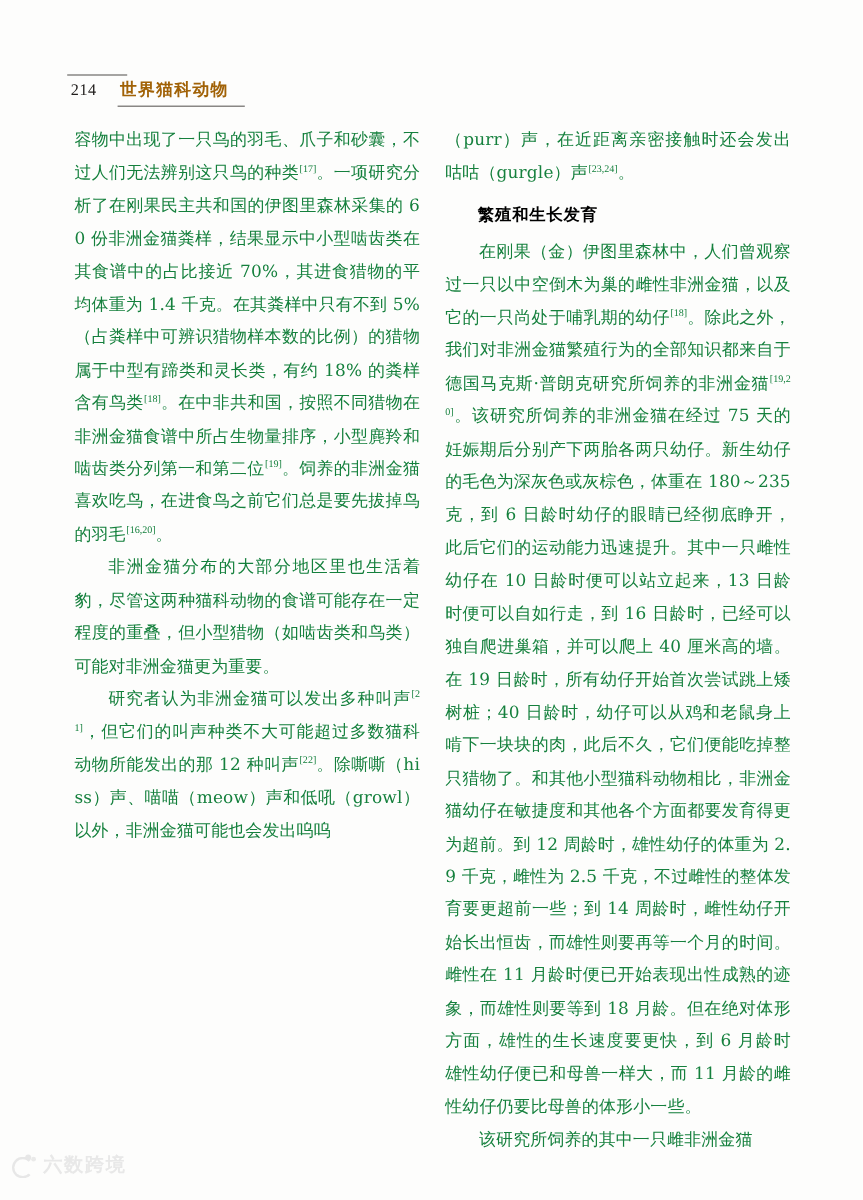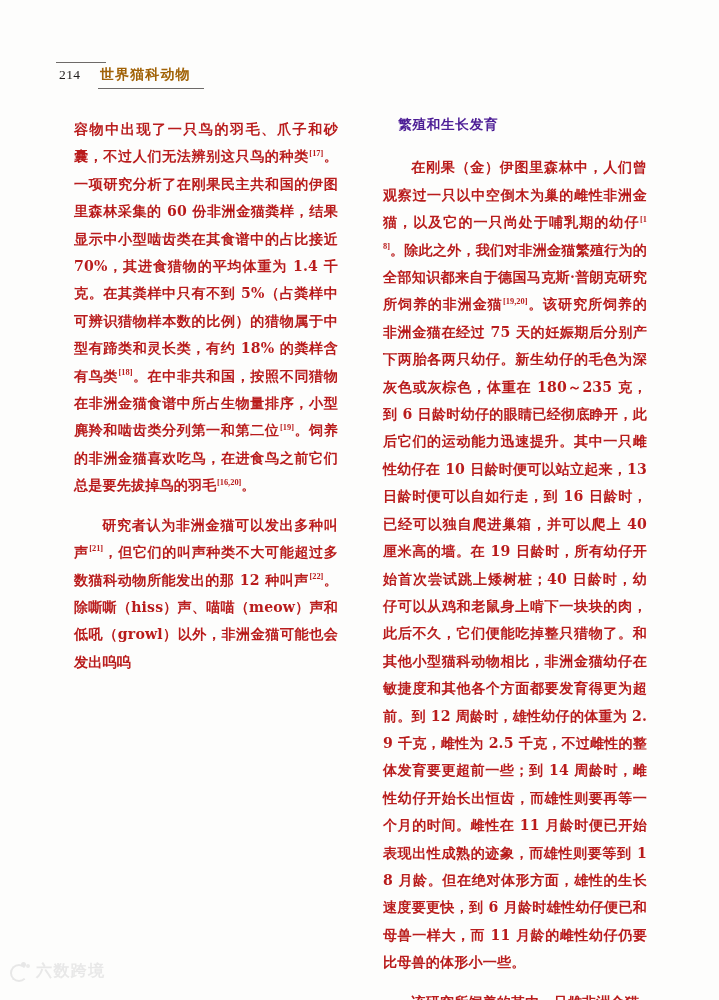--- a/index.html
+++ b/index.html
@@ -73,43 +73,42 @@
   .col {
     position: absolute;
     top: 0;
     width: 288px;
     height: 810px;
   }
   .col-left  { left: 62px; }
   .col-right { left: 371px; }
 
   p.body {
-    margin: 12px;
+    margin: 0;
     font-size: 14.1px;
     line-height: 27.4px;
     text-align: justify;
     text-justify: inter-ideograph;
     text-indent: 2em;
     letter-spacing: 0.15px;
-    color: #b91c1c;
+    color: #15803d;
     font-family: "DejaVu Serif", "Liberation Serif", serif;
     word-break: break-all;
-    font-weight: bold;
   }
   p.body.cont { text-indent: 0; }
 
   h3.subhead {
     margin: 0;
     padding: 7px 0 4px 0;
     font-size: 13.6px;
     line-height: 27.4px;
     font-weight: 700;
     letter-spacing: 0.7px;
     text-indent: 2em;
-    color: #4c1d95;
+    color: #000000;
     font-family: "DejaVu Serif", "Liberation Serif", serif;
   }
 
   sup.ref {
     font-size: 8.4px;
     vertical-align: super;
     line-height: 0;
     letter-spacing: 0;
     padding-left: 0.5px;
   }
@@ -173,29 +172,31 @@
     <div class="chapter">世界猫科动物</div>
     <div class="rule-bottom"></div>
   </div>
 
   <div class="columns">
 
     <div class="col col-left">
 
       <p class="body cont"><span>容物中出现了一只鸟的羽毛、爪子和砂囊，不过人们无法辨别这只鸟的种类</span><sup class="ref lat">[17]</sup><span>。一项研究分析了在刚果民主共和国的伊图里森林采集的 60 份非洲金猫粪样，结果显示中小型啮齿类在其食谱中的占比接近 70%，其进食猎物的平均体重为 1.4 千克。在其粪样中只有不到 5%（占粪样中可辨识猎物样本数的比例）的猎物属于中型有蹄类和灵长类，有约 18% 的粪样含有鸟类</span><sup class="ref lat">[18]</sup><span>。在中非共和国，按照不同猎物在非洲金猫食谱中所占生物量排序，小型麂羚和啮齿类分列第一和第二位</span><sup class="ref lat">[19]</sup><span>。饲养的非洲金猫喜欢吃鸟，在进食鸟之前它们总是要先拔掉鸟的羽毛</span><sup class="ref lat">[16,20]</sup><span>。</span></p>
 
+      <p class="body">非洲金猫分布的大部分地区里也生活着豹，尽管这两种猫科动物的食谱可能存在一定程度的重叠，但小型猎物（如啮齿类和鸟类）可能对非洲金猫更为重要。</p>
 
 
 
       <p class="body"><span>研究者认为非洲金猫可以发出多种叫声</span><sup class="ref lat">[21]</sup><span>，但它们的叫声种类不大可能超过多数猫科动物所能发出的那 12 种叫声</span><sup class="ref lat">[22]</sup><span>。除嘶嘶（hiss）声、喵喵（meow）声和低吼（growl）以外，非洲金猫可能也会发出呜呜</span></p>
 
     </div>
 
     <div class="col col-right">
 
+      <p class="body cont"><span>（purr）声，在近距离亲密接触时还会发出咕咕（gurgle）声</span><sup class="ref lat">[23,24]</sup><span>。</span></p>
 
       <h3 class="subhead">繁殖和生长发育</h3>
 
       <p class="body"><span>在刚果（金）伊图里森林中，人们曾观察过一只以中空倒木为巢的雌性非洲金猫，以及它的一只尚处于哺乳期的幼仔</span><sup class="ref lat">[18]</sup><span>。除此之外，我们对非洲金猫繁殖行为的全部知识都来自于德国马克斯·普朗克研究所饲养的非洲金猫</span><sup class="ref lat">[19,20]</sup><span>。该研究所饲养的非洲金猫在经过 75 天的妊娠期后分别产下两胎各两只幼仔。新生幼仔的毛色为深灰色或灰棕色，体重在 180～235 克，到 6 日龄时幼仔的眼睛已经彻底睁开，此后它们的运动能力迅速提升。其中一只雌性幼仔在 10 日龄时便可以站立起来，13 日龄时便可以自如行走，到 16 日龄时，已经可以独自爬进巢箱，并可以爬上 40 厘米高的墙。在 19 日龄时，所有幼仔开始首次尝试跳上矮树桩；40 日龄时，幼仔可以从鸡和老鼠身上啃下一块块的肉，此后不久，它们便能吃掉整只猎物了。和其他小型猫科动物相比，非洲金猫幼仔在敏捷度和其他各个方面都要发育得更为超前。到 12 周龄时，雄性幼仔的体重为 2.9 千克，雌性为 2.5 千克，不过雌性的整体发育要更超前一些；到 14 周龄时，雌性幼仔开始长出恒齿，而雄性则要再等一个月的时间。雌性在 11 月龄时便已开始表现出性成熟的迹象，而雄性则要等到 18 月龄。但在绝对体形方面，雄性的生长速度要更快，到 6 月龄时雄性幼仔便已和母兽一样大，而 11 月龄的雌性幼仔仍要比母兽的体形小一些。</span></p>
 
       <p class="body">该研究所饲养的其中一只雌非洲金猫</p>
 
     </div>
   </div>
 

